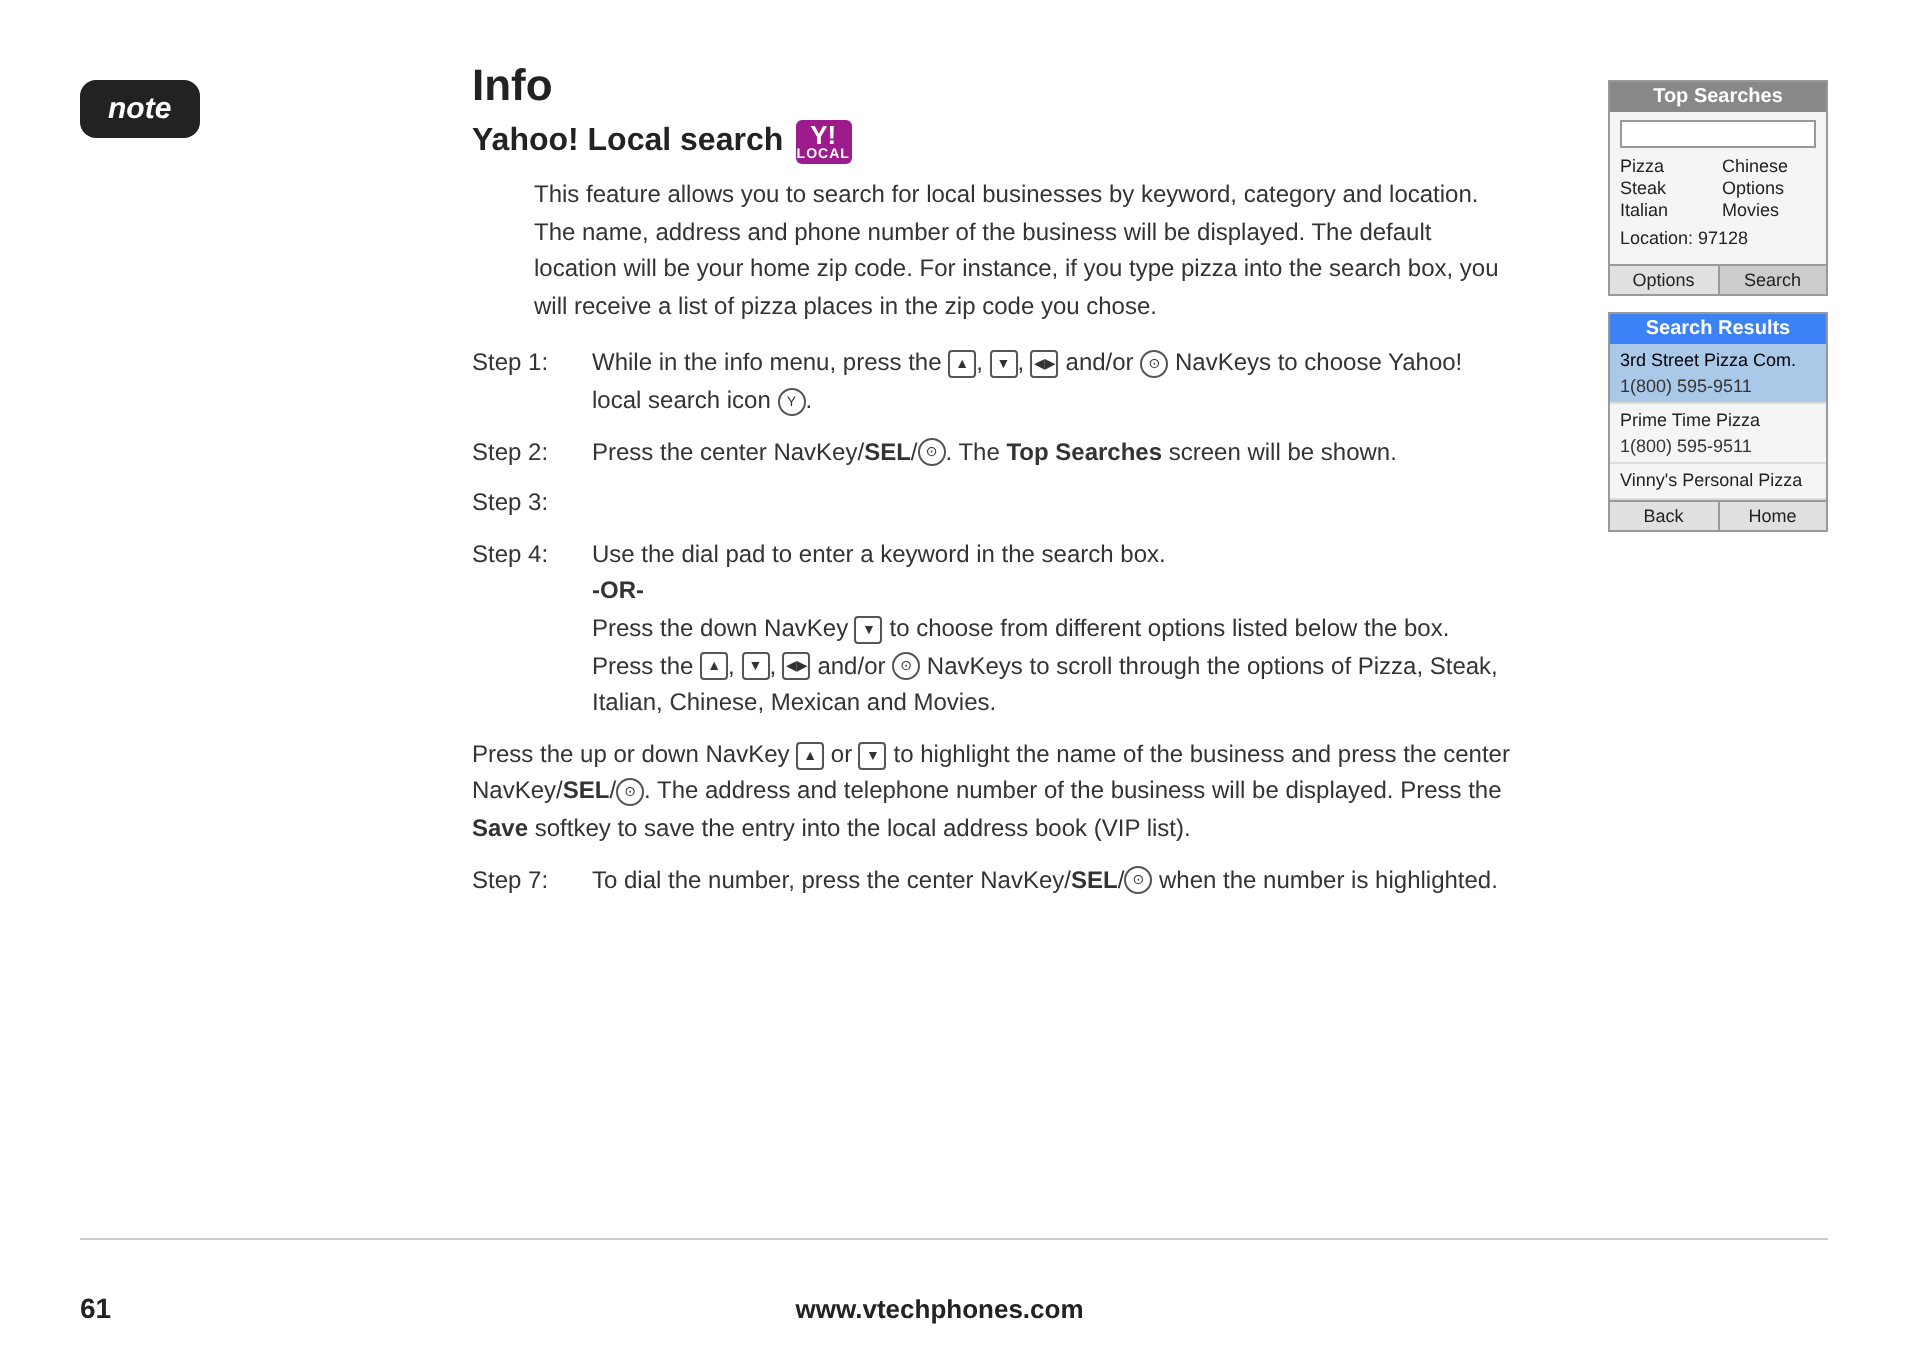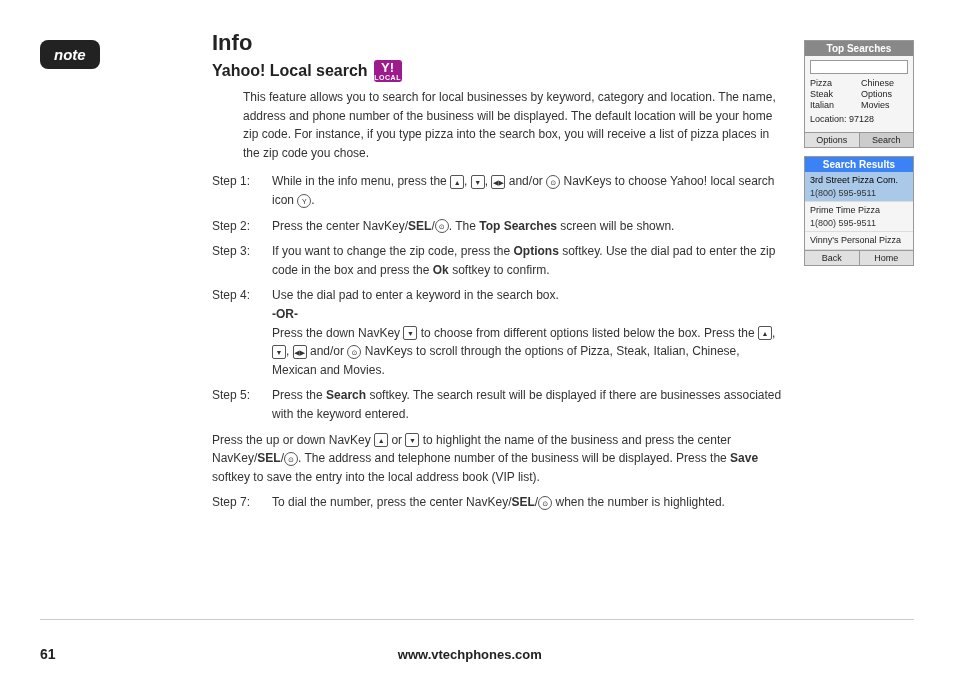--- a/index.html
+++ b/index.html
@@ -16,21 +16,21 @@
     .page {
       display: flex;
       flex-direction: column;
       height: 100%;
       padding: 30px 40px 20px 40px;
     }
 
     .main-content {
       display: flex;
       flex: 1;
-      gap: 12px;
+      gap: 36px;
     }
 
     
     .sidebar {
       width: 160px;
       flex-shrink: 0;
       padding-top: 10px;
     }
 
     .note-box {
@@ -328,40 +328,31 @@
 
         <div class="step">
           <span class="step-label">Step 2:</span>
           <span class="step-text">
             Press the center NavKey/<strong>SEL</strong>/<span class="navkey-icon">⊙</span>. The <strong>Top Searches</strong> screen will be shown.
           </span>
         </div>
 
         <div class="step">
           <span class="step-label">Step 3:</span>
-          <span class="step-text">
-            If you want to change the zip code, press the <strong>Options</strong> softkey. Use the dial pad to enter the zip code in the box and press the <strong>Ok</strong> softkey to confirm.
-          </span>
         </div>
 
         <div class="step">
           <span class="step-label">Step 4:</span>
           <span class="step-text">
             Use the dial pad to enter a keyword in the search box.<br>
             <span class="step-or">-OR-</span><br>
             Press the down NavKey <span class="navkey-sq">▼</span> to choose from different options listed below the box. Press the <span class="navkey-sq">▲</span>, <span class="navkey-sq">▼</span>, <span class="navkey-sq">◀▶</span> and/or <span class="navkey-icon">⊙</span> NavKeys to scroll through the options of Pizza, Steak, Italian, Chinese, Mexican and Movies.
           </span>
         </div>
 
-        <div class="step">
-          <span class="step-label">Step 5:</span>
-          <span class="step-text">
-            Press the <strong>Search</strong> softkey. The search result will be displayed if there are businesses associated with the keyword entered.
-          </span>
-        </div>
 
         <div class="step">
           <span class="step-text">
             Press the up or down NavKey <span class="navkey-sq">▲</span> or <span class="navkey-sq">▼</span> to highlight the name of the business and press the center NavKey/<strong>SEL</strong>/<span class="navkey-icon">⊙</span>. The address and telephone number of the business will be displayed. Press the <strong>Save</strong> softkey to save the entry into the local address book (VIP list).
           </span>
         </div>
 
         <div class="step">
           <span class="step-label">Step 7:</span>
           <span class="step-text">

